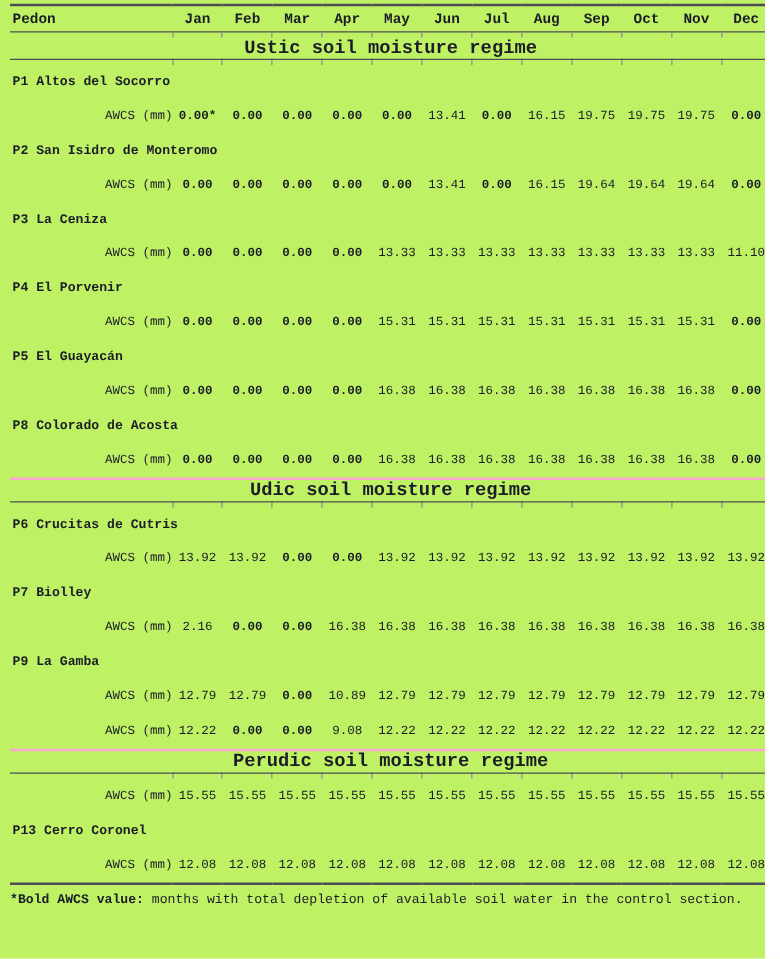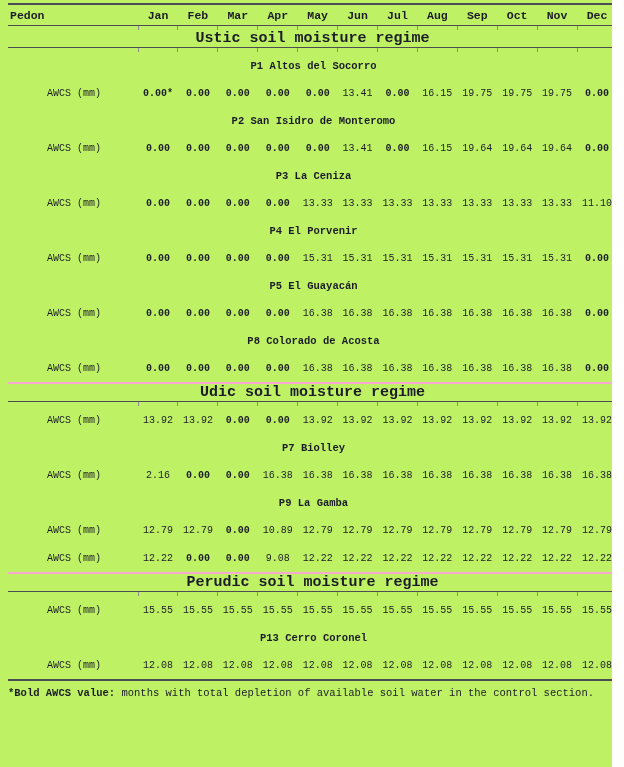--- a/index.html
+++ b/index.html
@@ -37,35 +37,35 @@
   tr.band td{
     text-align:center;
     font-weight:bold;
     font-size:15px;
     height:14px;
     vertical-align:middle;
     border-bottom:1.5px solid #4d4d55;
   }
   tr.band.mid td{border-top:2px solid #f9a8d4;}
   tr.pname td{
-    text-align:center;
+    text-align:left;
     font-weight:bold;
     font-size:10.5px;
     height:27px;
     vertical-align:middle;
     padding-left:2px;
   }
   tr.vals td{
     font-size:10px;
     height:28px;
     vertical-align:middle;
     text-align:center;
     white-space:nowrap;
   }
-  tr.vals td.rlabel{text-align:center;padding-left:2px;}
+  tr.vals td.rlabel{text-align:right;padding-left:2px;}
   tr.vals td.dep{font-weight:bold;}
   tr.bottomrule td{border-top:2px solid #4d4d55;height:4px;line-height:0;font-size:0;}
   .footnote{
     width:609px;
     font-size:10.5px;
     margin-top:2px;
     line-height:13px;
   }
   .fn-bold{font-weight:bold;}
 </style>
@@ -259,20 +259,23 @@
           <td class="t"></td>
           <td class="t"></td>
           <td class="t"></td>
           <td class="t"></td>
           <td class="t"></td>
           <td class="t"></td>
           <td class="t"></td>
           <td class="t"></td>
           <td class="t"></td>
         </tr>
+        <tr class="pname">
+          <td colspan="13">P6 Crucitas de Cutris</td>
+        </tr>
         <tr class="vals">
           <td class="rlabel">AWCS (mm)</td>
           <td class="val">13.92</td>
           <td class="val">13.92</td>
           <td class="val dep">0.00</td>
           <td class="val dep">0.00</td>
           <td class="val">13.92</td>
           <td class="val">13.92</td>
           <td class="val">13.92</td>
           <td class="val">13.92</td>

